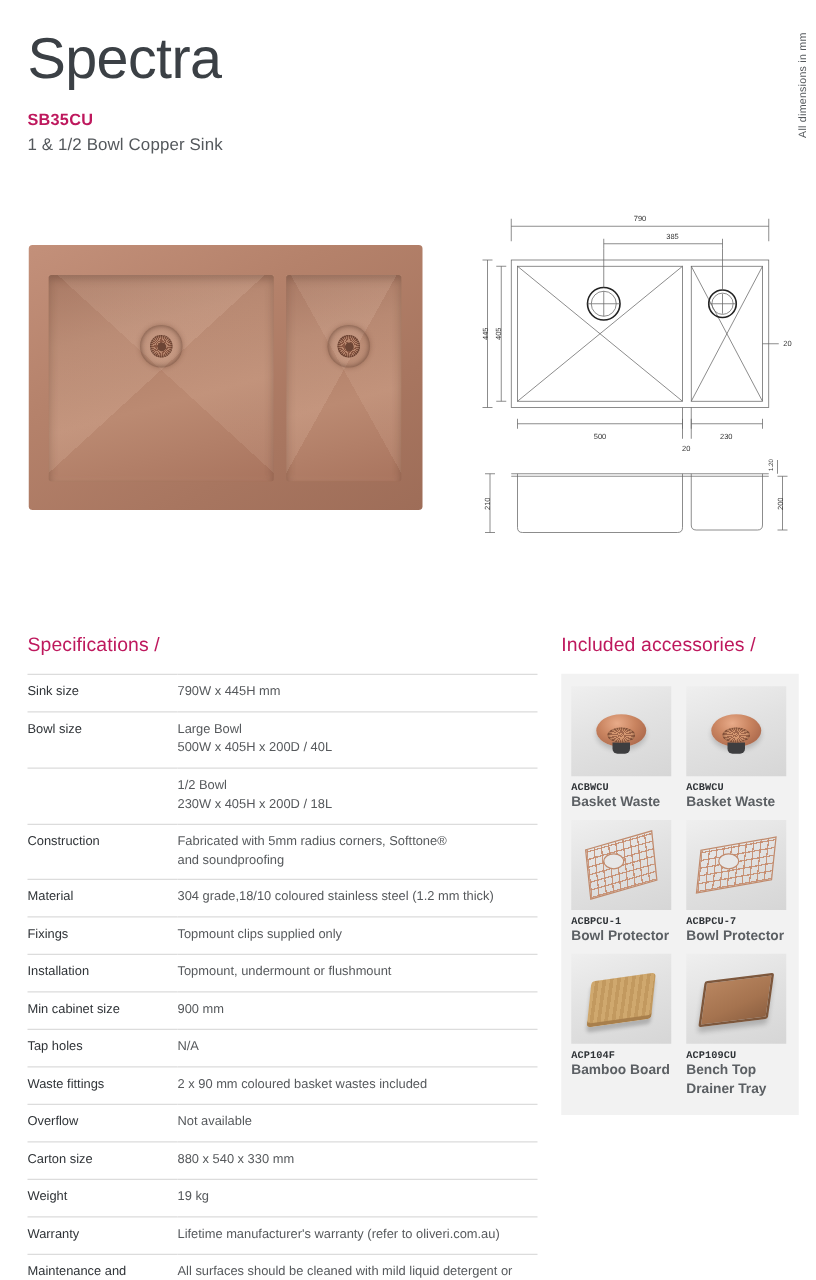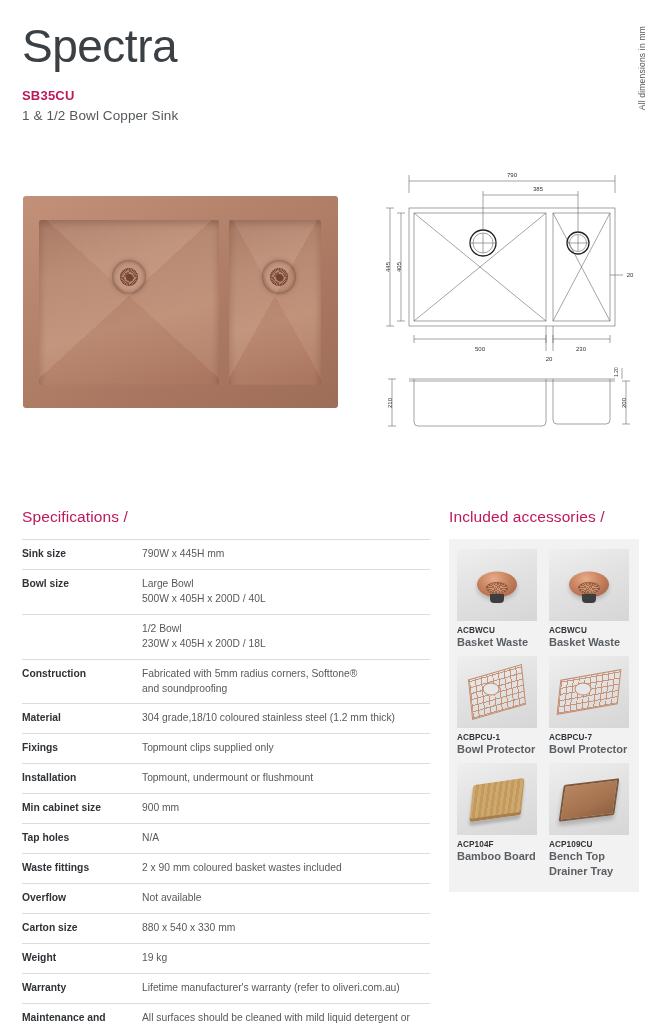--- a/index.html
+++ b/index.html
@@ -85,41 +85,41 @@
     letter-spacing: .1px; padding-bottom: 13px;
   }
   table.spec-table { width: 100%; border-collapse: collapse; }
   table.spec-table td {
     border-top: 1px solid #dcdcdc;
     padding: 7px 0 7px 0;
     vertical-align: top;
     font-size: 10.3px; line-height: 1.45;
   }
   table.spec-table tr:last-child td { border-bottom: 1px solid #dcdcdc; }
-  td.k { width: 120px; font-weight: bold; color: #2f3337; padding-right: 8px; }
+  td.k { width: 120px; font-weight: normal; color: #2f3337; padding-right: 8px; }
   td.v { color: #56595c; }
   td.sub { border-top: 1px solid #e6e6e6; }
   td.nb { border-top: none; }
   .mline { white-space: pre-line; }
 
   
   .acc { position: absolute; left: 417px; top: 508px; width: 190px; margin-left: 32px; }
   .acc-panel {
     background: #f2f2f2; padding: 10px 8px 14px 8px; width: 190px;
   }
   .acc-grid { display: grid; grid-template-columns: 1fr 1fr; gap: 6px 10px; }
   .acc-item { }
   .thumb {
     width: 80px; height: 72px;
     background: linear-gradient(160deg, #efefef 0%, #e2e2e2 45%, #d6d6d6 100%);
     position: relative; overflow: hidden;
   }
   .acc-code {
     font-size: 8.2px; font-weight: bold; color: #2f3337;
-    margin-top: 5px; letter-spacing: .1px;
+    margin-top: 5px; letter-spacing: .1px; font-family: Liberation Mono, monospace;
   }
   .acc-desc {
     font-size: 11px; color: #5b5f63; line-height: 1.35; white-space: pre-line; font-weight: bold;
   }
   
   .bw-outer {
     position: absolute; left: 50%; top: 50%; transform: translate(-50%,-52%);
     width: 40px; height: 26px; border-radius: 50%;
     background: radial-gradient(ellipse at 42% 28%, #e6a987 0%, #c8835f 45%, #a8664a 80%, #8d miała 100%);
     background: radial-gradient(ellipse at 42% 28%, #e8ab89 0%, #c8835f 45%, #a8664a 85%);

